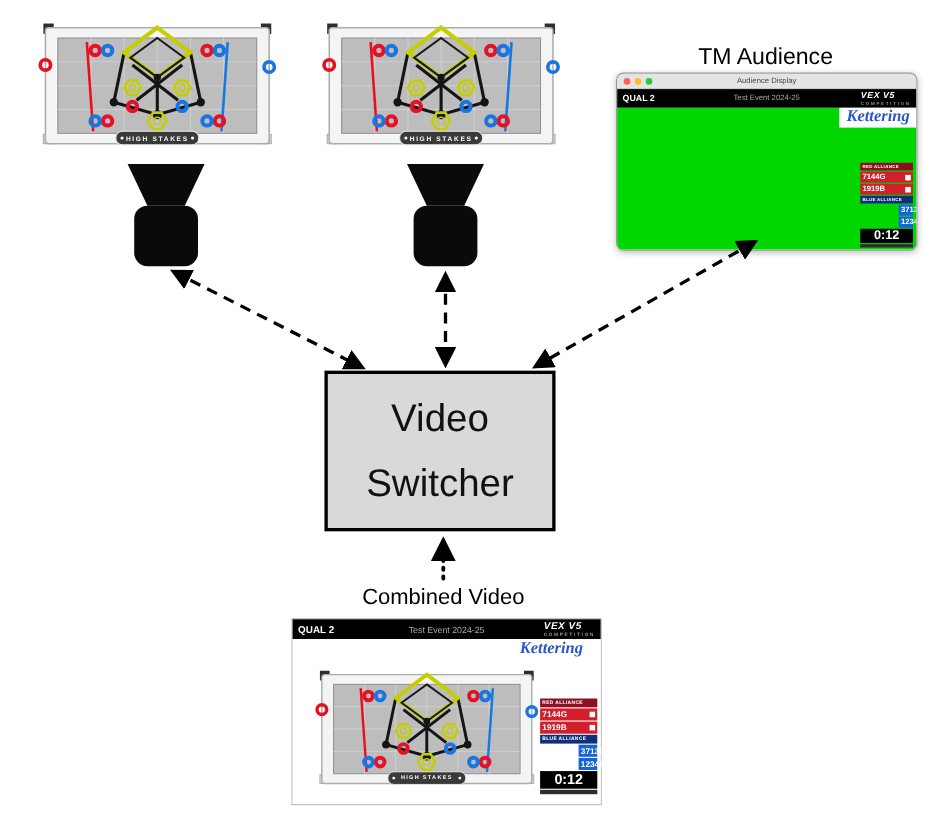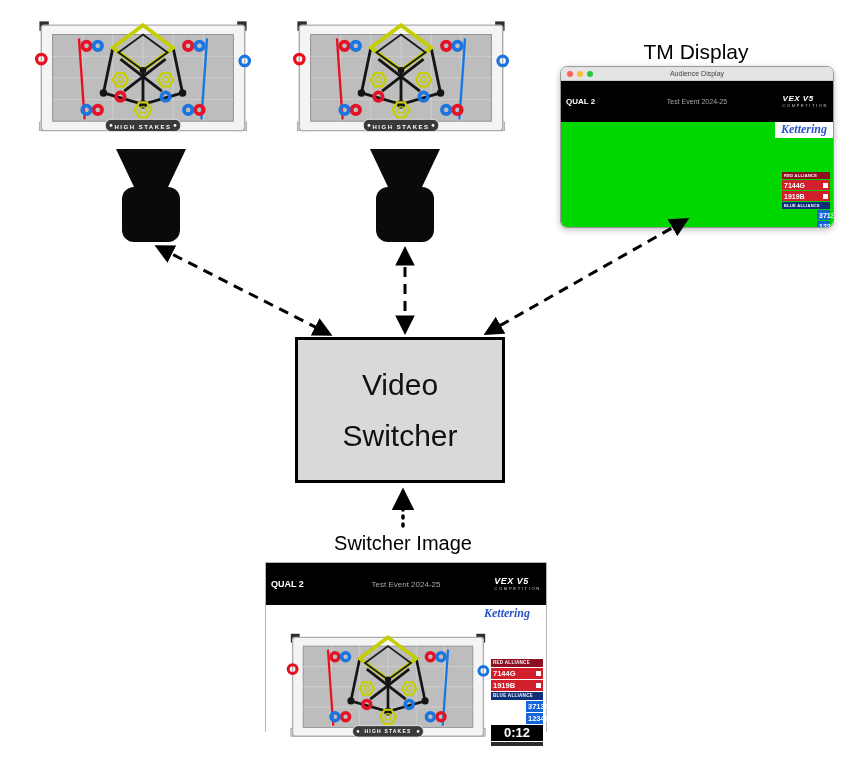--- a/index.html
+++ b/index.html
@@ -25,47 +25,47 @@
   
   .camera{position:absolute;width:78px;height:97px;}
   #camera1{left:112px;top:147px;}
   #camera2{left:366px;top:147px;}
 
   
   .switcher{
     position:absolute;left:295px;top:337px;width:210px;height:146px;
     background:#d9d9d9;border:3px solid #000;box-sizing:border-box;
     display:flex;align-items:center;justify-content:center;text-align:center;
-    font-size:30px;line-height:1.7;color:#111;padding:0 28px;
+    font-size:35px;line-height:1.7;color:#111;padding:0 28px;
   }
 
   
   .tm-window{
     position:absolute;left:560px;top:66px;width:272px;height:160px;
     background:#fff;border:1px solid #999;border-radius:7px;overflow:hidden;
     box-shadow:0 2px 6px rgba(0,0,0,.25);
   }
   .titlebar{height:13px;background:#e4e4e4;border-bottom:1px solid #c8c8c8;display:flex;align-items:center;position:relative;}
   .dots{display:flex;gap:4px;margin-left:6px;z-index:1;}
   .dot{width:6px;height:6px;border-radius:50%;}
   .dot.r{background:#ff5f57;}.dot.y{background:#febc2e;}.dot.g{background:#28c840;}
   .win-title{position:absolute;left:0;right:0;text-align:center;font-size:7px;color:#444;}
 
-  .tm-header{height:17px;background:#000;display:flex;align-items:center;padding:12px 5px;position:relative;}
+  .tm-header{height:17px;background:#000;display:flex;align-items:center;padding:0 5px;position:relative;}
   .match-label{color:#fff;font-weight:bold;font-size:8px;position:relative;z-index:1;}
   .event-label{position:absolute;left:0;right:0;text-align:center;color:#a8a8a8;font-size:7px;}
   .vex-logo{margin-left:auto;color:#fff;text-align:left;line-height:1.1;position:relative;z-index:1;}
   .vex-main{font-size:8px;font-weight:bold;font-style:italic;letter-spacing:.5px;}
   .vex-sub{font-size:4px;letter-spacing:1.6px;color:#cfcfcf;}
 
   .tm-body{position:relative;height:129px;background:var(--green-screen,#00d600);}
   .sponsor{
     position:absolute;top:0;right:0;background:#fff;color:#2b55c8;
     font-family:"Liberation Serif", serif;font-style:italic;font-weight:bold;
-    font-size:12px;padding:0 6px 1px;
+    font-size:15px;padding:0 6px 1px;
   }
 
   
   .panel{position:absolute;right:3px;top:50px;width:48px;}
   .alli-header{height:7px;line-height:7px;color:#fff;font-size:4px;font-weight:bold;padding-left:2px;letter-spacing:.3px;margin-bottom:1px;}
   .alli-header.red{background:#8d1020;}
   .alli-header.blue{background:#0e2f7a;}
   .team-row{height:10px;display:flex;align-items:center;color:#fff;font-weight:bold;font-size:7px;padding:0 2px;margin-bottom:1px;}
   .team-row.red{background:var(--red-alliance,#d21f2c);}
   .team-row.blue{background:var(--blue-alliance,#1565d8);margin-left:35px;}
@@ -176,21 +176,21 @@
   <span class="banner-text">HIGH STAKES</span>
 </div>
 
 <div id="field2" class="field-wrap field-lg">
   <svg viewBox="0 0 240 140">
       <use href="#vexfield"></use>
     </svg>
   <span class="banner-text">HIGH STAKES</span>
 </div>
 
-<div id="tm-label" class="diagram-label">TM Display</div>
+<div id="tm-label" class="diagram-label">TM Audience</div>
 
 <div class="tm-window">
   <div class="titlebar">
     <div class="dots">
       <span class="dot r"></span>
       <span class="dot y"></span>
       <span class="dot g"></span>
     </div>
     <span class="win-title">Audience Display</span>
   </div>
@@ -235,21 +235,21 @@
     </svg>
 </div>
 <div id="camera2" class="camera">
   <svg viewBox="0 0 78 97">
       <use href="#cameraicon"></use>
     </svg>
 </div>
 
 <div class="switcher">Video Switcher</div>
 
-<div id="combined-label" class="diagram-label">Switcher Image</div>
+<div id="combined-label" class="diagram-label">Combined Video</div>
 
 <div class="combined">
   <div class="tm-header">
     <span class="match-label">QUAL 2</span>
     <span class="event-label">Test Event 2024-25</span>
     <div class="vex-logo">
       <div class="vex-main">VEX V5</div>
       <div class="vex-sub">COMPETITION</div>
     </div>
   </div>

